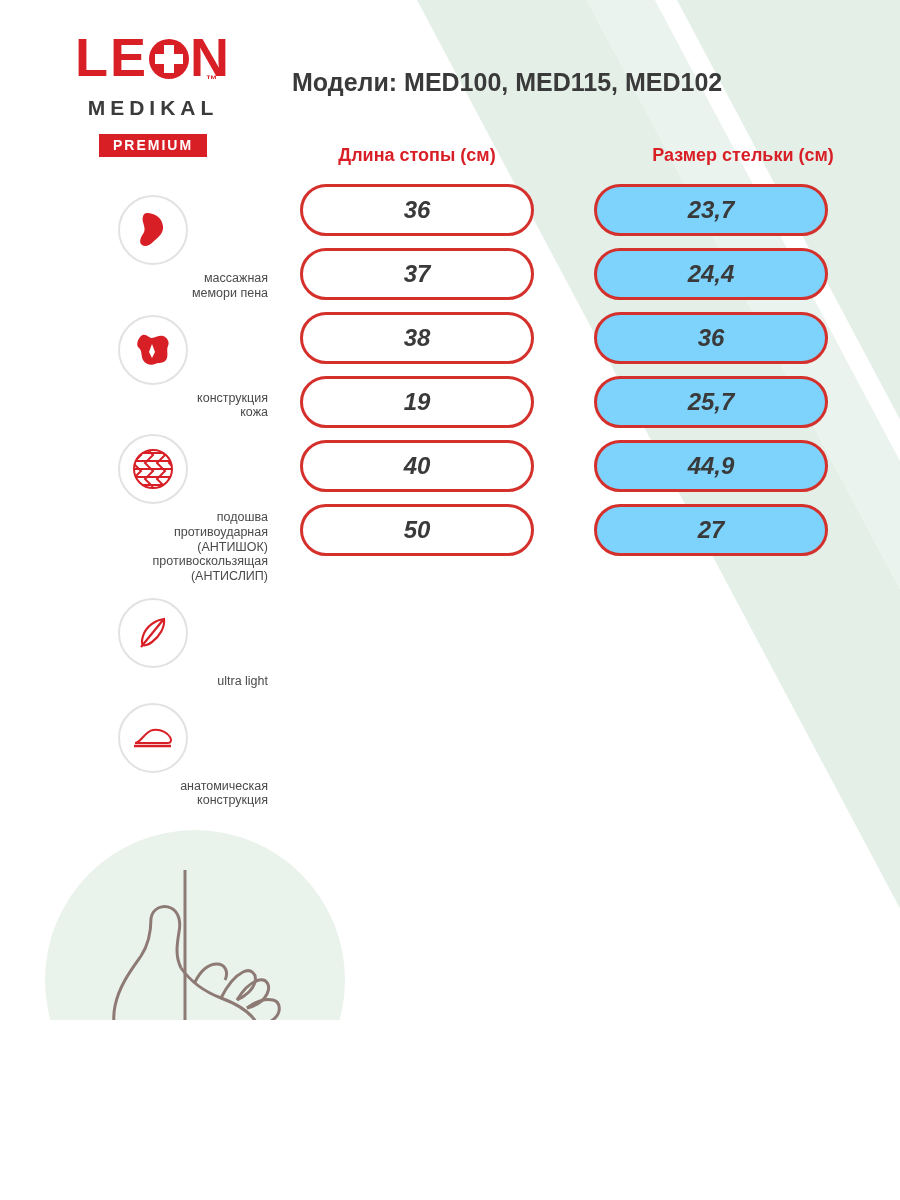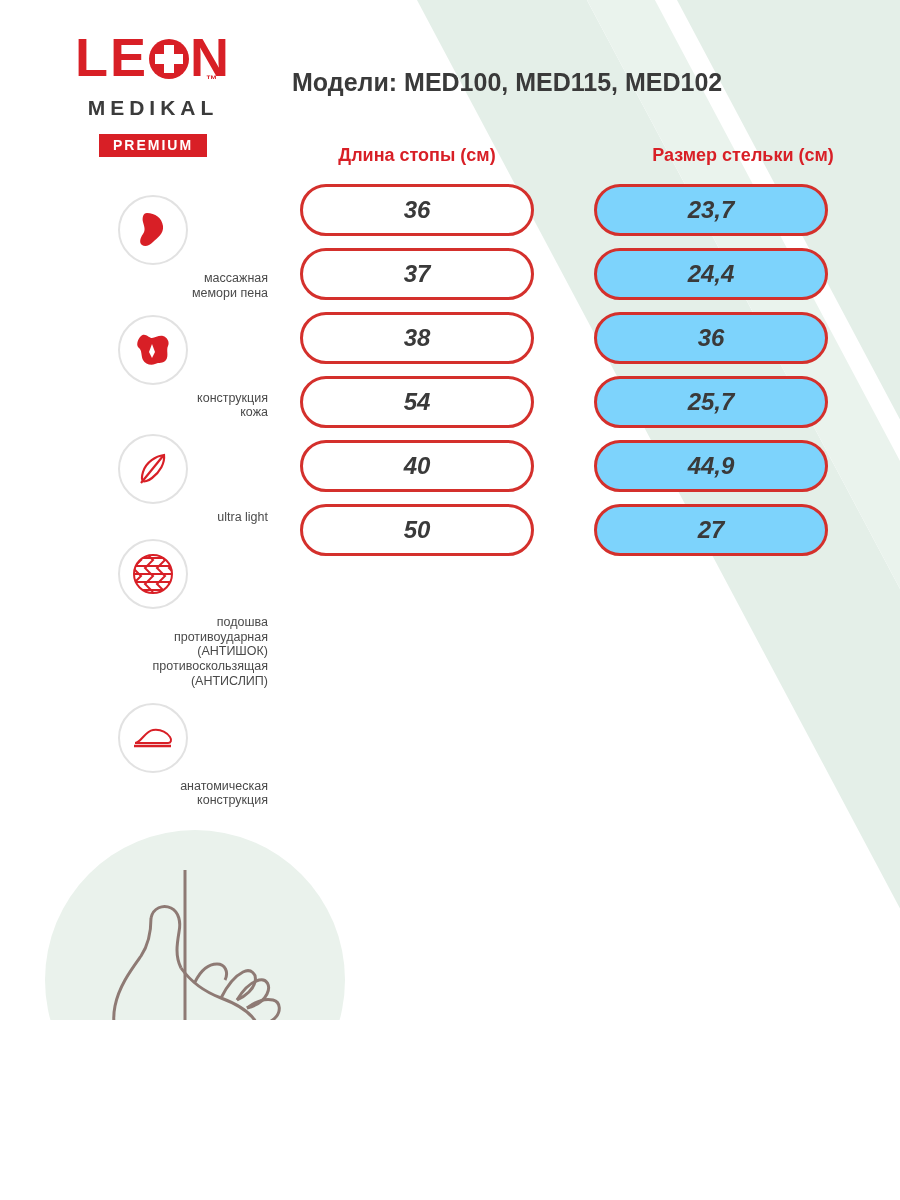--- a/index.html
+++ b/index.html
@@ -252,30 +252,20 @@
 
       <div class="feature">
         <div class="feature-icon">
           <svg width="40" height="40" viewBox="0 0 40 40">
             <path d="M8 6 C4 10 3 16 6 18 C9 20 8 26 10 30 C12 34 18 36 22 34 C26 32 30 34 33 30 C36 26 33 20 35 16 C37 12 34 7 30 6 C26 5 22 8 19 8 C16 8 12 2 8 6 Z" fill="#d81f26"></path>
             <path d="M19 14 L22 22 L19 28 L16 22 Z" fill="#ffffff"></path>
           </svg>
         </div>
         <div class="feature-label">конструкция
 кожа</div>
-      </div>
-
-      <div class="feature">
-        <div class="feature-icon">
-          <svg width="38" height="38" viewBox="0 0 38 38">
-            <path d="M30 5 C22 6 12 12 9 22 C7.5 27 8 30 9 31 C10 32 14 31 18 28 C26 22 31 13 30 5 Z" fill="none" stroke="#d81f26" stroke-width="2.2"></path>
-            <path d="M29 6 L7 33" stroke="#d81f26" stroke-width="2.2" fill="none"></path>
-          </svg>
-        </div>
-        <div class="feature-label">ultra light</div>
       </div>
 
       <div class="feature">
         <div class="feature-icon">
           <svg width="44" height="44" viewBox="0 0 44 44">
             <defs>
               <clipPath id="cl">
                   <circle cx="22" cy="22" r="19"></circle>
                 </clipPath>
             </defs>
@@ -291,20 +281,30 @@
         </div>
         <div class="feature-label">подошва
 противоударная
 (АНТИШОК)
 противоскользящая
 (АНТИСЛИП)</div>
       </div>
 
       <div class="feature">
         <div class="feature-icon">
+          <svg width="38" height="38" viewBox="0 0 38 38">
+            <path d="M30 5 C22 6 12 12 9 22 C7.5 27 8 30 9 31 C10 32 14 31 18 28 C26 22 31 13 30 5 Z" fill="none" stroke="#d81f26" stroke-width="2.2"></path>
+            <path d="M29 6 L7 33" stroke="#d81f26" stroke-width="2.2" fill="none"></path>
+          </svg>
+        </div>
+        <div class="feature-label">ultra light</div>
+      </div>
+
+      <div class="feature">
+        <div class="feature-icon">
           <svg width="44" height="30" viewBox="0 0 44 30">
             <path d="M4 20 C10 20 14 8 22 7 C30 6 36 10 39 14 C41 17 40 20 37 20 L6 20 Z" fill="none" stroke="#d81f26" stroke-width="2"></path>
             <path d="M3 23 L40 23" stroke="#d81f26" stroke-width="2.6"></path>
           </svg>
         </div>
         <div class="feature-label">анатомическая
 конструкция</div>
       </div>
 
     </div>
@@ -327,21 +327,21 @@
           <div class="cell">37</div>
           <div class="cell tinted">24,4</div>
         </div>
 
         <div class="row">
           <div class="cell">38</div>
           <div class="cell tinted">36</div>
         </div>
 
         <div class="row">
-          <div class="cell">54</div>
+          <div class="cell">19</div>
           <div class="cell tinted">25,7</div>
         </div>
 
         <div class="row">
           <div class="cell">40</div>
           <div class="cell tinted">44,9</div>
         </div>
 
         <div class="row">
           <div class="cell">50</div>

